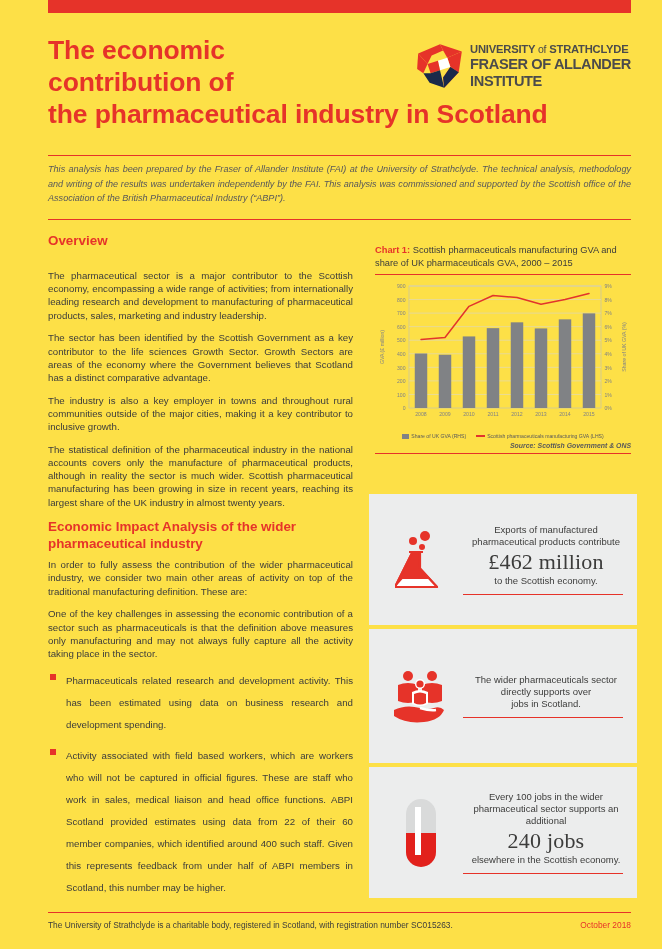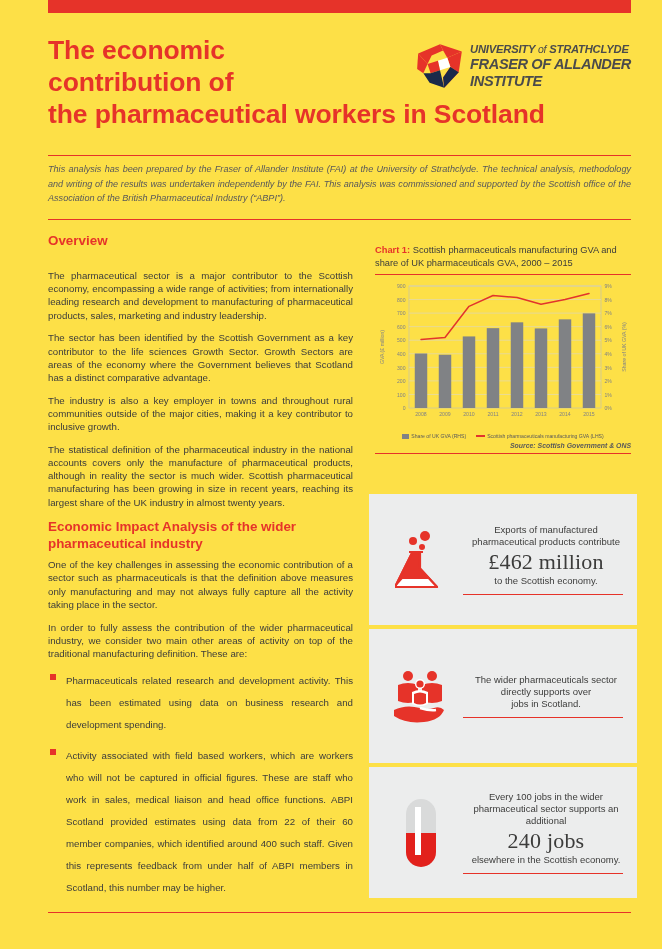--- a/index.html
+++ b/index.html
@@ -25,21 +25,21 @@
     font-weight: 700;
     line-height: 32px;
     letter-spacing: -0.1px;
     width: 390px;
   }
   .title .l3 { white-space: nowrap; }
   .title-wide { width: 583px; }
 
   .logo-wrap {
     position: absolute; right: 0px; top: 6px;
-    display: flex; align-items: flex-start; gap: 4px; font-style: italic;
+    display: flex; align-items: flex-start; gap: 4px;
   }
   .logo-mark { width: 52px; height: 52px; flex: 0 0 auto; }
   .logo-text { padding-top: 3px; }
   .logo-l1 {
     font-size: 11.2px; color: #4b4b4b; font-weight: 700;
     letter-spacing: -0.2px; line-height: 13px;
   }
   .logo-l1 .of { font-weight: 400; font-size: 10.5px; }
   .logo-l2 {
     font-size: 14.6px; color: #4b4b4b; font-weight: 700;
@@ -142,21 +142,21 @@
 <div class="page">
 
   <div class="top-bar"></div>
 
   <div class="header">
     <div class="title">
       <div>The economic</div>
       <div>contribution of</div>
     </div>
     <div class="title title-wide">
-      <div class="l3">the pharmaceutical workers in Scotland</div>
+      <div class="l3">the pharmaceutical industry in Scotland</div>
     </div>
 
     <div class="logo-wrap">
       <svg class="logo-mark" viewBox="0 0 100 100">
         <polygon points="50,8 92,22 64,34 56,20" fill="#e63329"></polygon>
         <polygon points="8,26 50,8 56,20 34,30 26,46" fill="#e63329"></polygon>
         <polygon points="92,22 86,62 70,52 64,34" fill="#e63329"></polygon>
         <polygon points="8,26 26,46 18,64 6,56" fill="#e63329"></polygon>
         <polygon points="64,34 70,52 50,58 46,40" fill="#ffffff"></polygon>
         <polygon points="26,46 46,40 50,58 32,64" fill="#e63329"></polygon>
@@ -184,22 +184,22 @@
     <h2 class="sec">Overview</h2>
     <p>The pharmaceutical sector is a major contributor to the Scottish economy, encompassing a wide range of activities; from internationally leading research and development to manufacturing of pharmaceutical products, sales, marketing and industry leadership.</p>
     <p>The sector has been identified by the Scottish Government as a key contributor to the life sciences Growth Sector. Growth Sectors are areas of the economy where the Government believes that Scotland has a distinct comparative advantage.</p>
     <p>The industry is also a key employer in towns and throughout rural communities outside of the major cities, making it a key contributor to inclusive growth.</p>
     <p>The statistical definition of the pharmaceutical industry in the national accounts covers only the manufacture of pharmaceutical products, although in reality the sector is much wider. Scottish pharmaceutical manufacturing has been growing in size in recent years, reaching its largest share of the UK industry in almost twenty years.</p>
 
     <h2 class="sec two-line">
       <span>Economic Impact Analysis of the wider</span><br>
       <span>pharmaceutical industry</span>
     </h2>
+    <p>In order to fully assess the contribution of the wider pharmaceutical industry, we consider two main other areas of activity on top of the traditional manufacturing definition. These are:</p>
     <p>One of the key challenges in assessing the economic contribution of a sector such as pharmaceuticals is that the definition above measures only manufacturing and may not always fully capture all the activity taking place in the sector.</p>
-    <p>In order to fully assess the contribution of the wider pharmaceutical industry, we consider two main other areas of activity on top of the traditional manufacturing definition. These are:</p>
 
     <ul class="bullets">
       <li>Pharmaceuticals related research and development activity. This has been estimated using data on business research and development spending.</li>
       <li>Activity associated with field based workers, which are workers who will not be captured in official figures. These are staff who work in sales, medical liaison and head office functions. ABPI Scotland provided estimates using data from 22 of their 60 member companies, which identified around 400 such staff. Given this represents feedback from under half of ABPI members in Scotland, this number may be higher.</li>
     </ul>
   </div>
 
   <div class="chart-panel">
     <div class="chart-title">
       <b>Chart 1:</b><span> Scottish pharmaceuticals manufacturing GVA and share of UK pharmaceuticals GVA, 2000 – 2015</span>
@@ -333,14 +333,18 @@
         <div class="stat-pre">Every 100 jobs  in the wider pharmaceutical sector supports an additional</div>
         <div class="stat-big">240 jobs</div>
         <div class="stat-post">elsewhere in the Scottish economy.</div>
         <div class="stat-underline"></div>
       </div>
     </div>
 
   </div>
 
   <div class="footer-rule"></div>
+  <div class="footer">
+    <div class="footer-left">The University of Strathclyde is a charitable body, registered in Scotland, with registration number SC015263.</div>
+    <div class="footer-right">October 2018</div>
+  </div>
 
 </div>
 
 </body></html>

